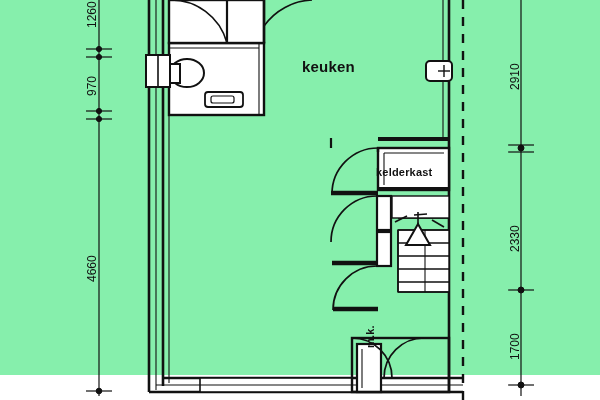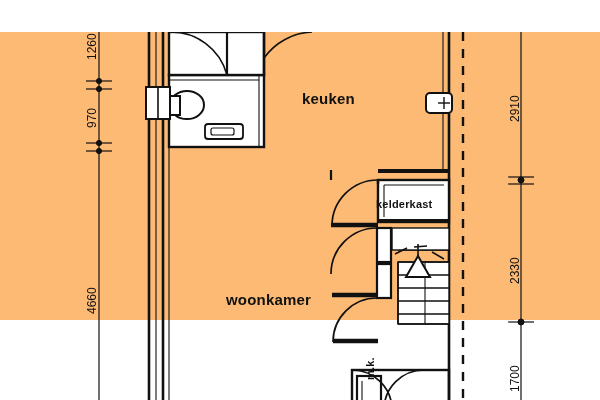--- a/index.html
+++ b/index.html
@@ -9,23 +9,22 @@
   }
   body {
     width: 600px;
     height: 400px;
     overflow: hidden;
     font-family: "Liberation Sans", sans-serif;
   }
   #plan-root {
     position: relative;
     width: 600px;
-    height: 288px;
-    background: #fdba74;
-    margin-top: 32px;
+    height: 375px;
+    background: #86efac;
   }
   #plan-svg {
     position: absolute;
     left: 0;
     top: 0;
   }
   .room-label {
     position: absolute;
     font-family: "Liberation Sans", sans-serif;
     font-weight: bold;
@@ -258,21 +257,20 @@
       <line x1="378" y1="138" x2="449" y2="138"></line>
       <line x1="378" y1="140" x2="449" y2="140"></line>
       <line x1="378" y1="188" x2="449" y2="188"></line>
       <line x1="378" y1="190" x2="449" y2="190"></line>
     </g>
 
   </svg>
 
   <div class="room-label" id="label-keuken">keuken</div>
 
-  <div class="room-label" id="label-woonkamer">woonkamer</div>
 
   <div class="room-label" id="label-kelderkast">kelderkast</div>
 
   <div class="room-label" id="label-mk">m.k.</div>
 
   <div class="dim-label" id="dim-1260">1260</div>
 
   <div class="dim-label" id="dim-970">970</div>
 
   <div class="dim-label" id="dim-4660">4660</div>

